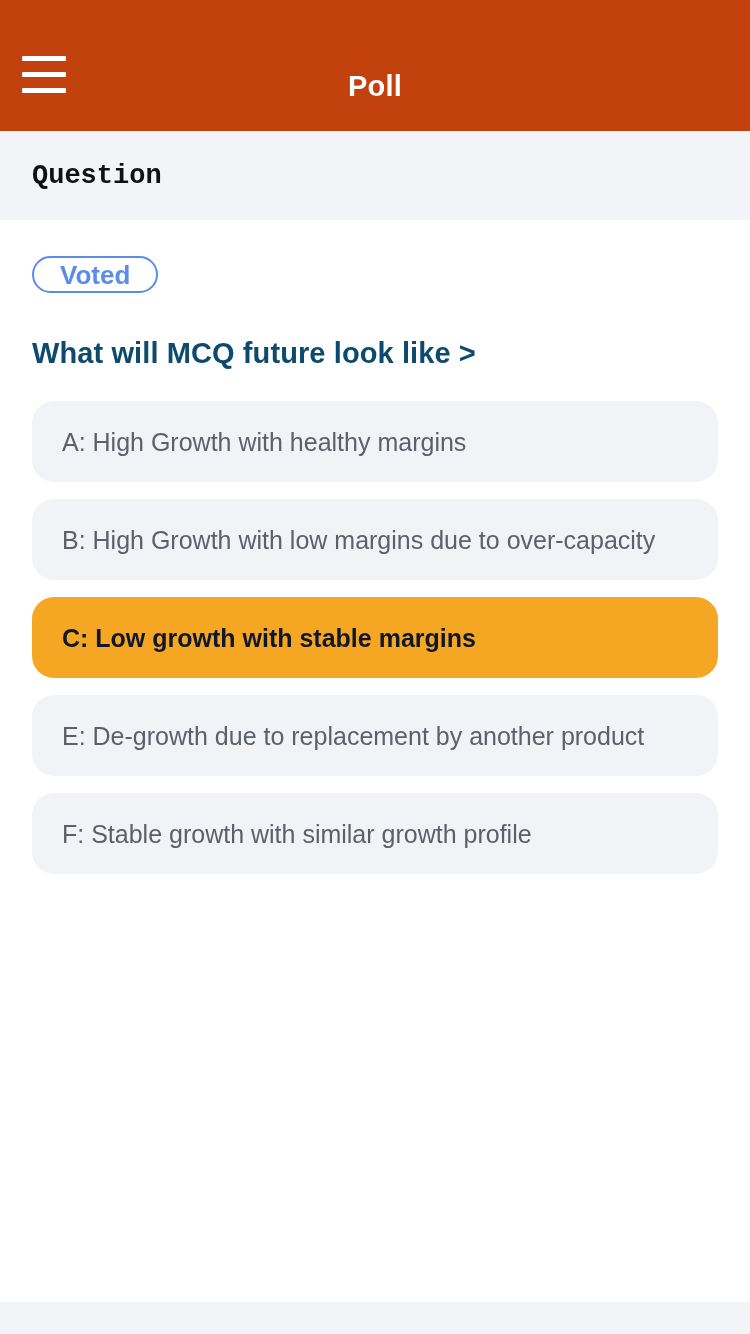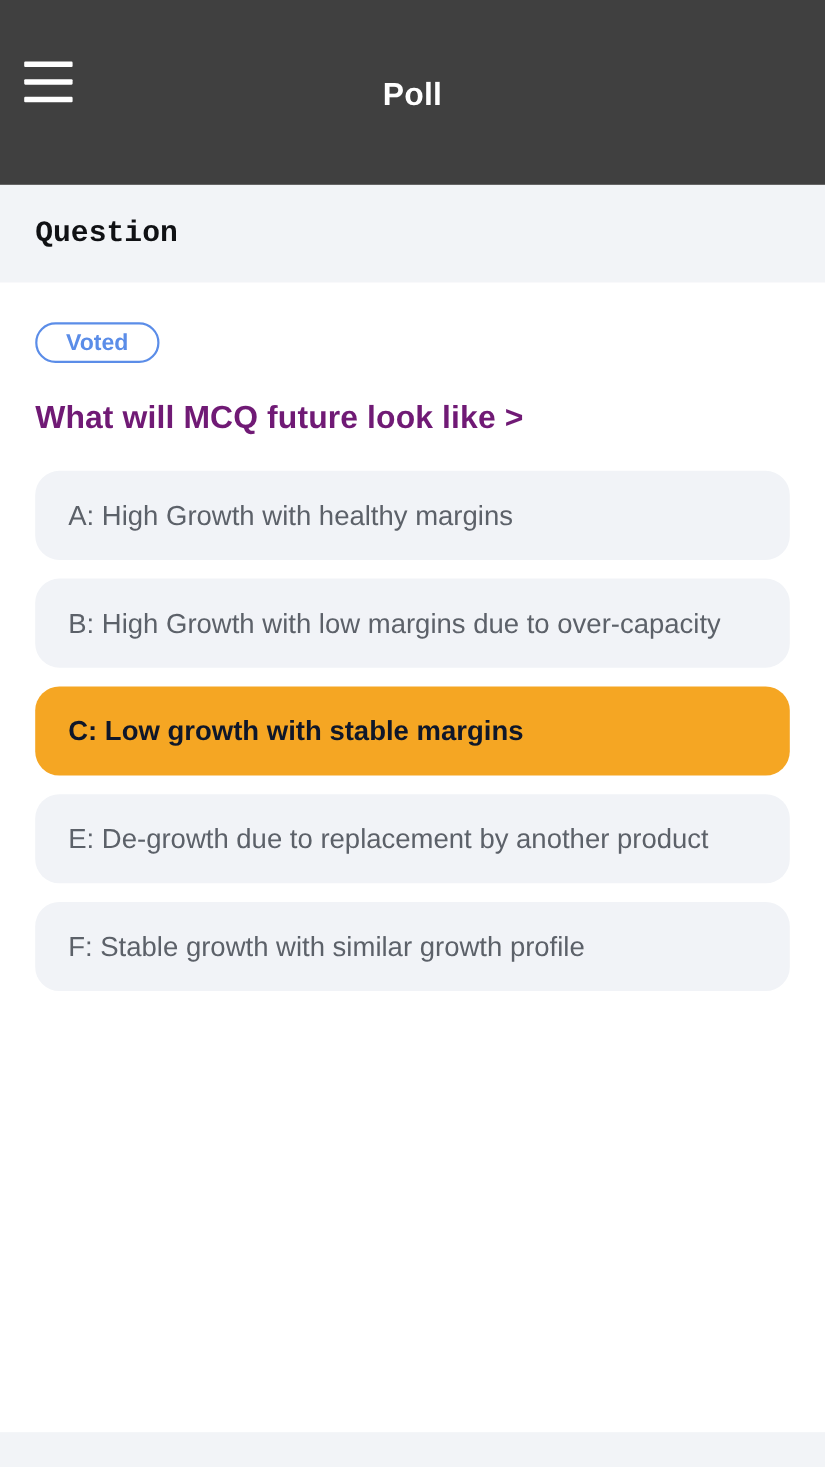--- a/index.html
+++ b/index.html
@@ -18,22 +18,22 @@
     width: 750px;
     height: 1334px;
     background: #ffffff;
     display: flex;
     flex-direction: column;
   }
 
   
   .appbar {
     position: relative;
-    height: 168px;
-    background: #404040;
+    height: 131px;
+    background: #c2410c;
     flex: 0 0 auto;
     display: flex;
     align-items: center;
   }
   .menu-button {
     position: absolute;
     left: 22px;
     top: 50px;
     width: 66px;
     height: 48px;
@@ -100,28 +100,28 @@
     height: 37px;
     padding: 0 26px;
     border: 2px solid #5B8DE8;
     border-radius: 19px;
     background: #FFFFFF;
     box-sizing: border-box;
     cursor: default;
   }
   .voted-badge-label {
     color: #5B8DE8;
-    font-size: 21px;
+    font-size: 26px;
     font-weight: bold;
     line-height: 24px;
   }
 
   .question-text {
-    margin-top: 32px;
-    color: #701a75;
+    margin-top: 42px;
+    color: #0c4a6e;
     font-size: 29px;
     font-weight: bold;
     line-height: 36px;
     letter-spacing: 0.1px;
   }
 
   .options {
     margin-top: 30px;
     display: flex;
     flex-direction: column;

